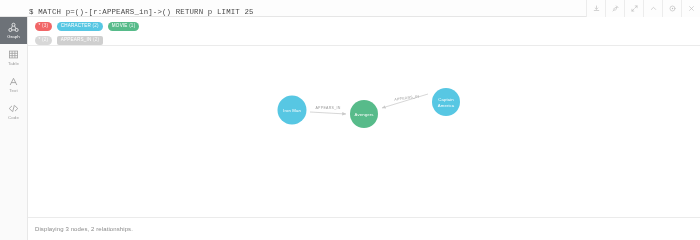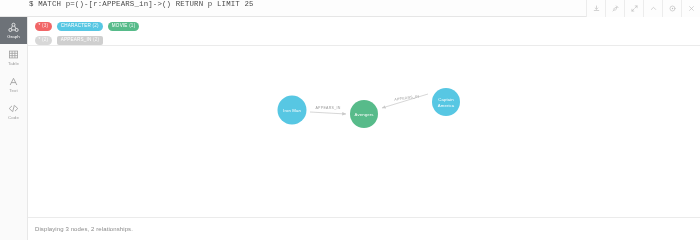--- a/index.html
+++ b/index.html
@@ -25,21 +25,21 @@
 
   
   .querybar {
     position: absolute;
     left: 0; top: 0;
     width: 700px;
     height: 17px;
     background: #fdfdfd;
     border-bottom: 1px solid #e6e6e6;
     display: flex;
-    align-items: flex-start;
+    align-items: flex-end;
     box-sizing: border-box;
   }
   .query-text {
     margin-left: 29px;
     font-family: "Liberation Mono", monospace;
     font-size: 7.4px;
     letter-spacing: 0.15px;
     color: #4a4a4a;
     white-space: nowrap;
   }

